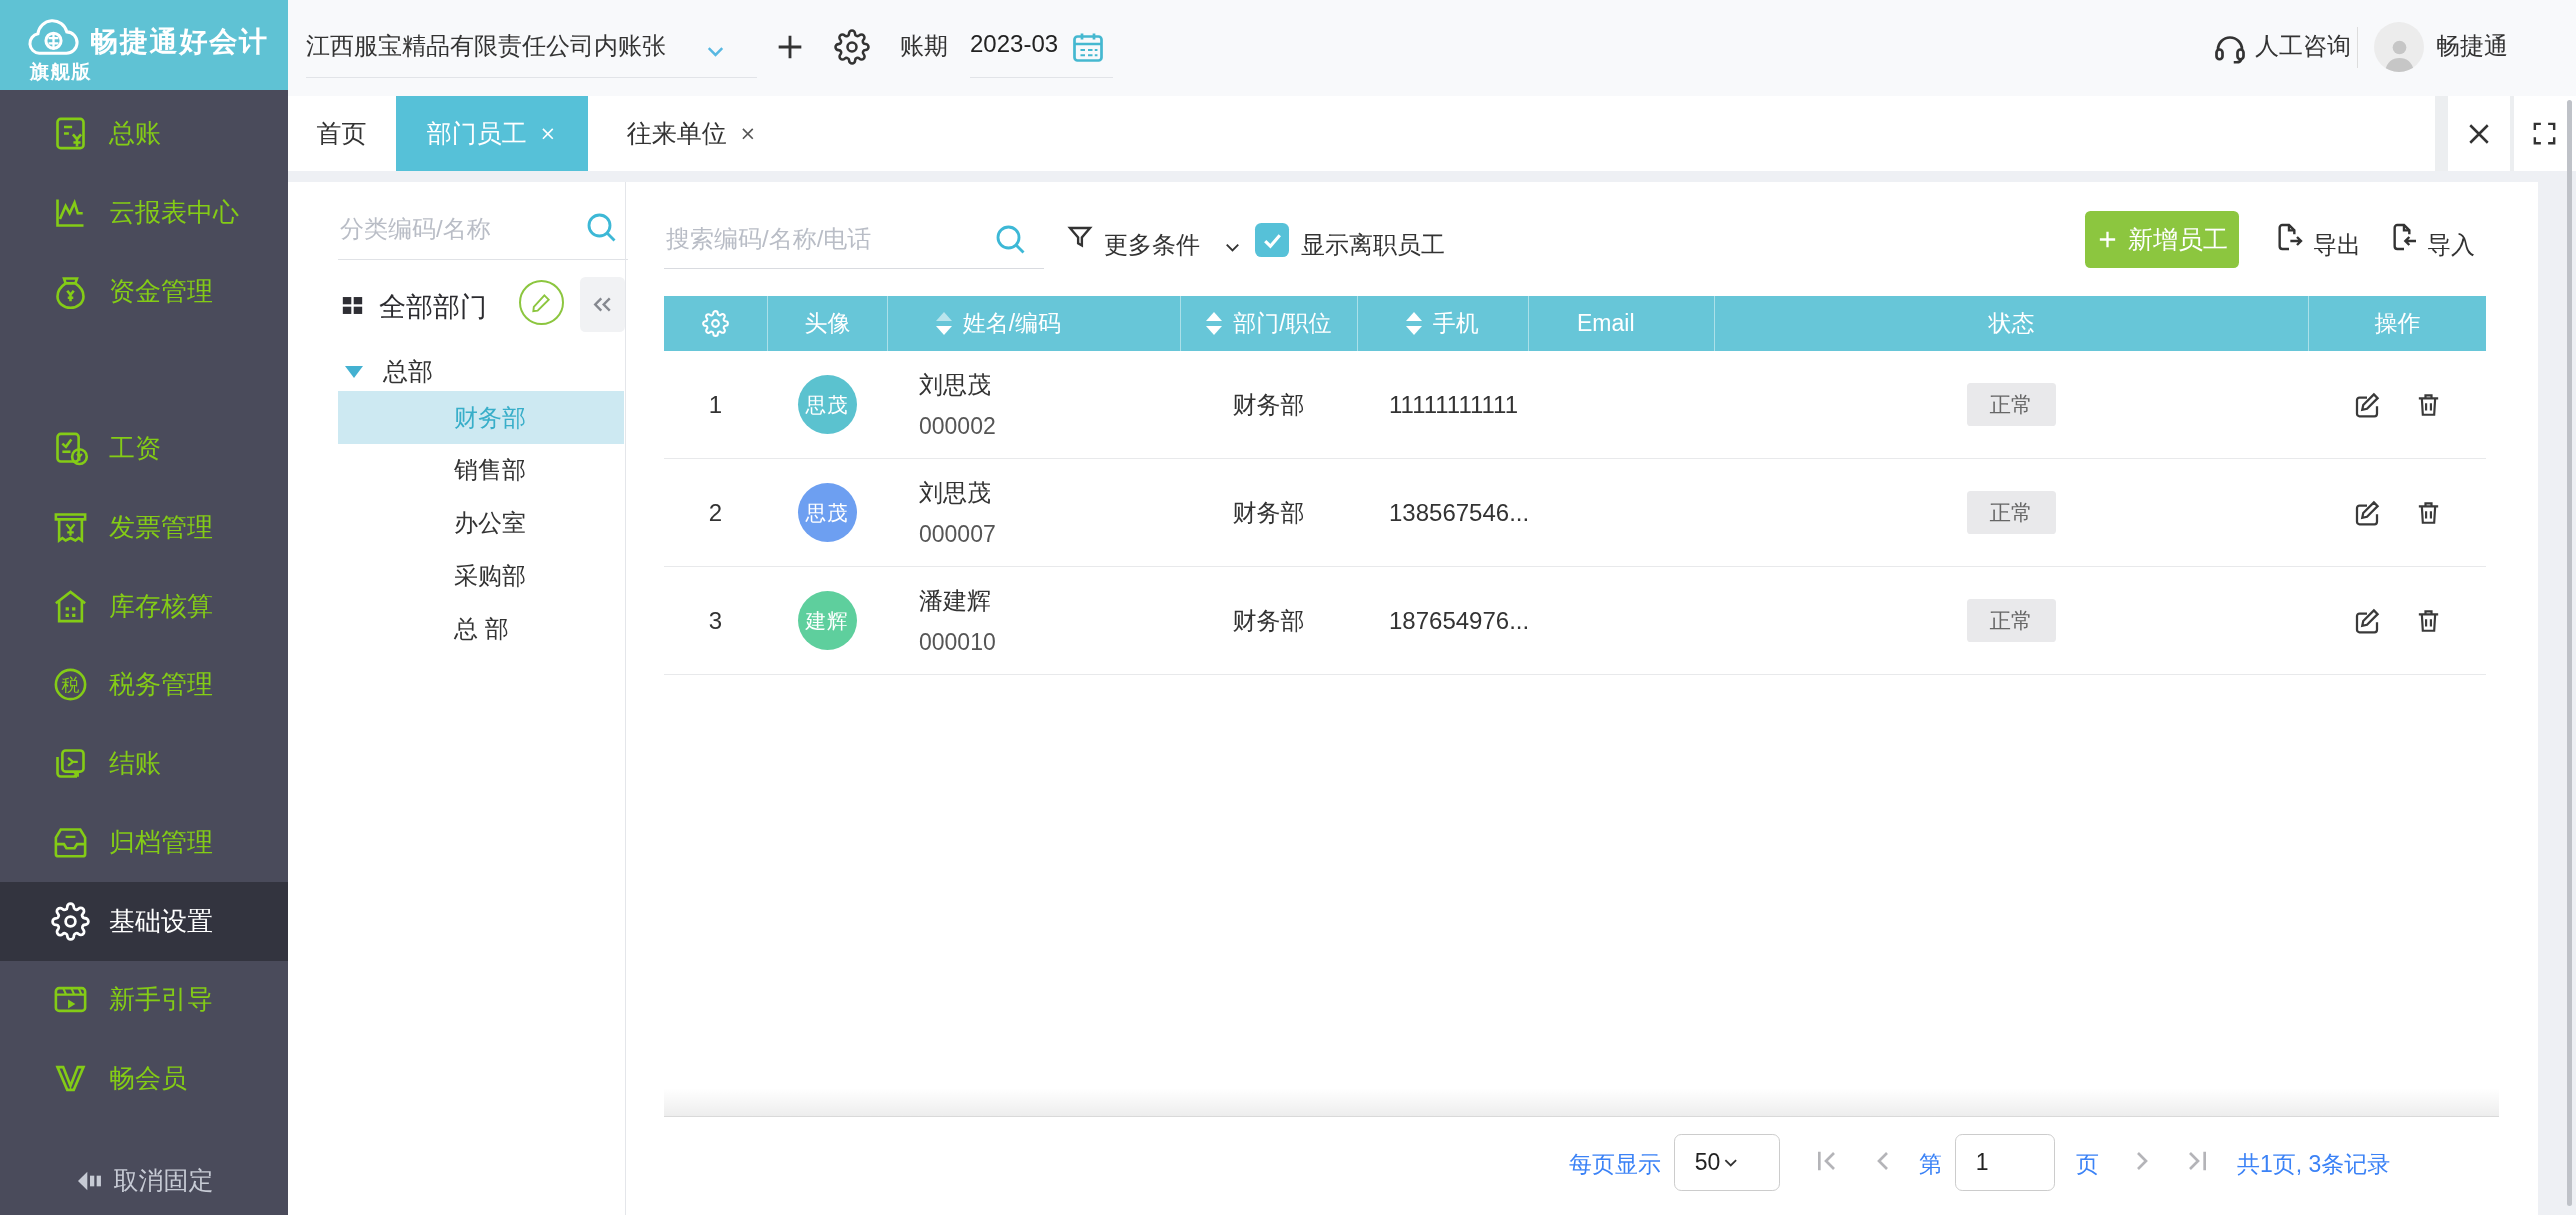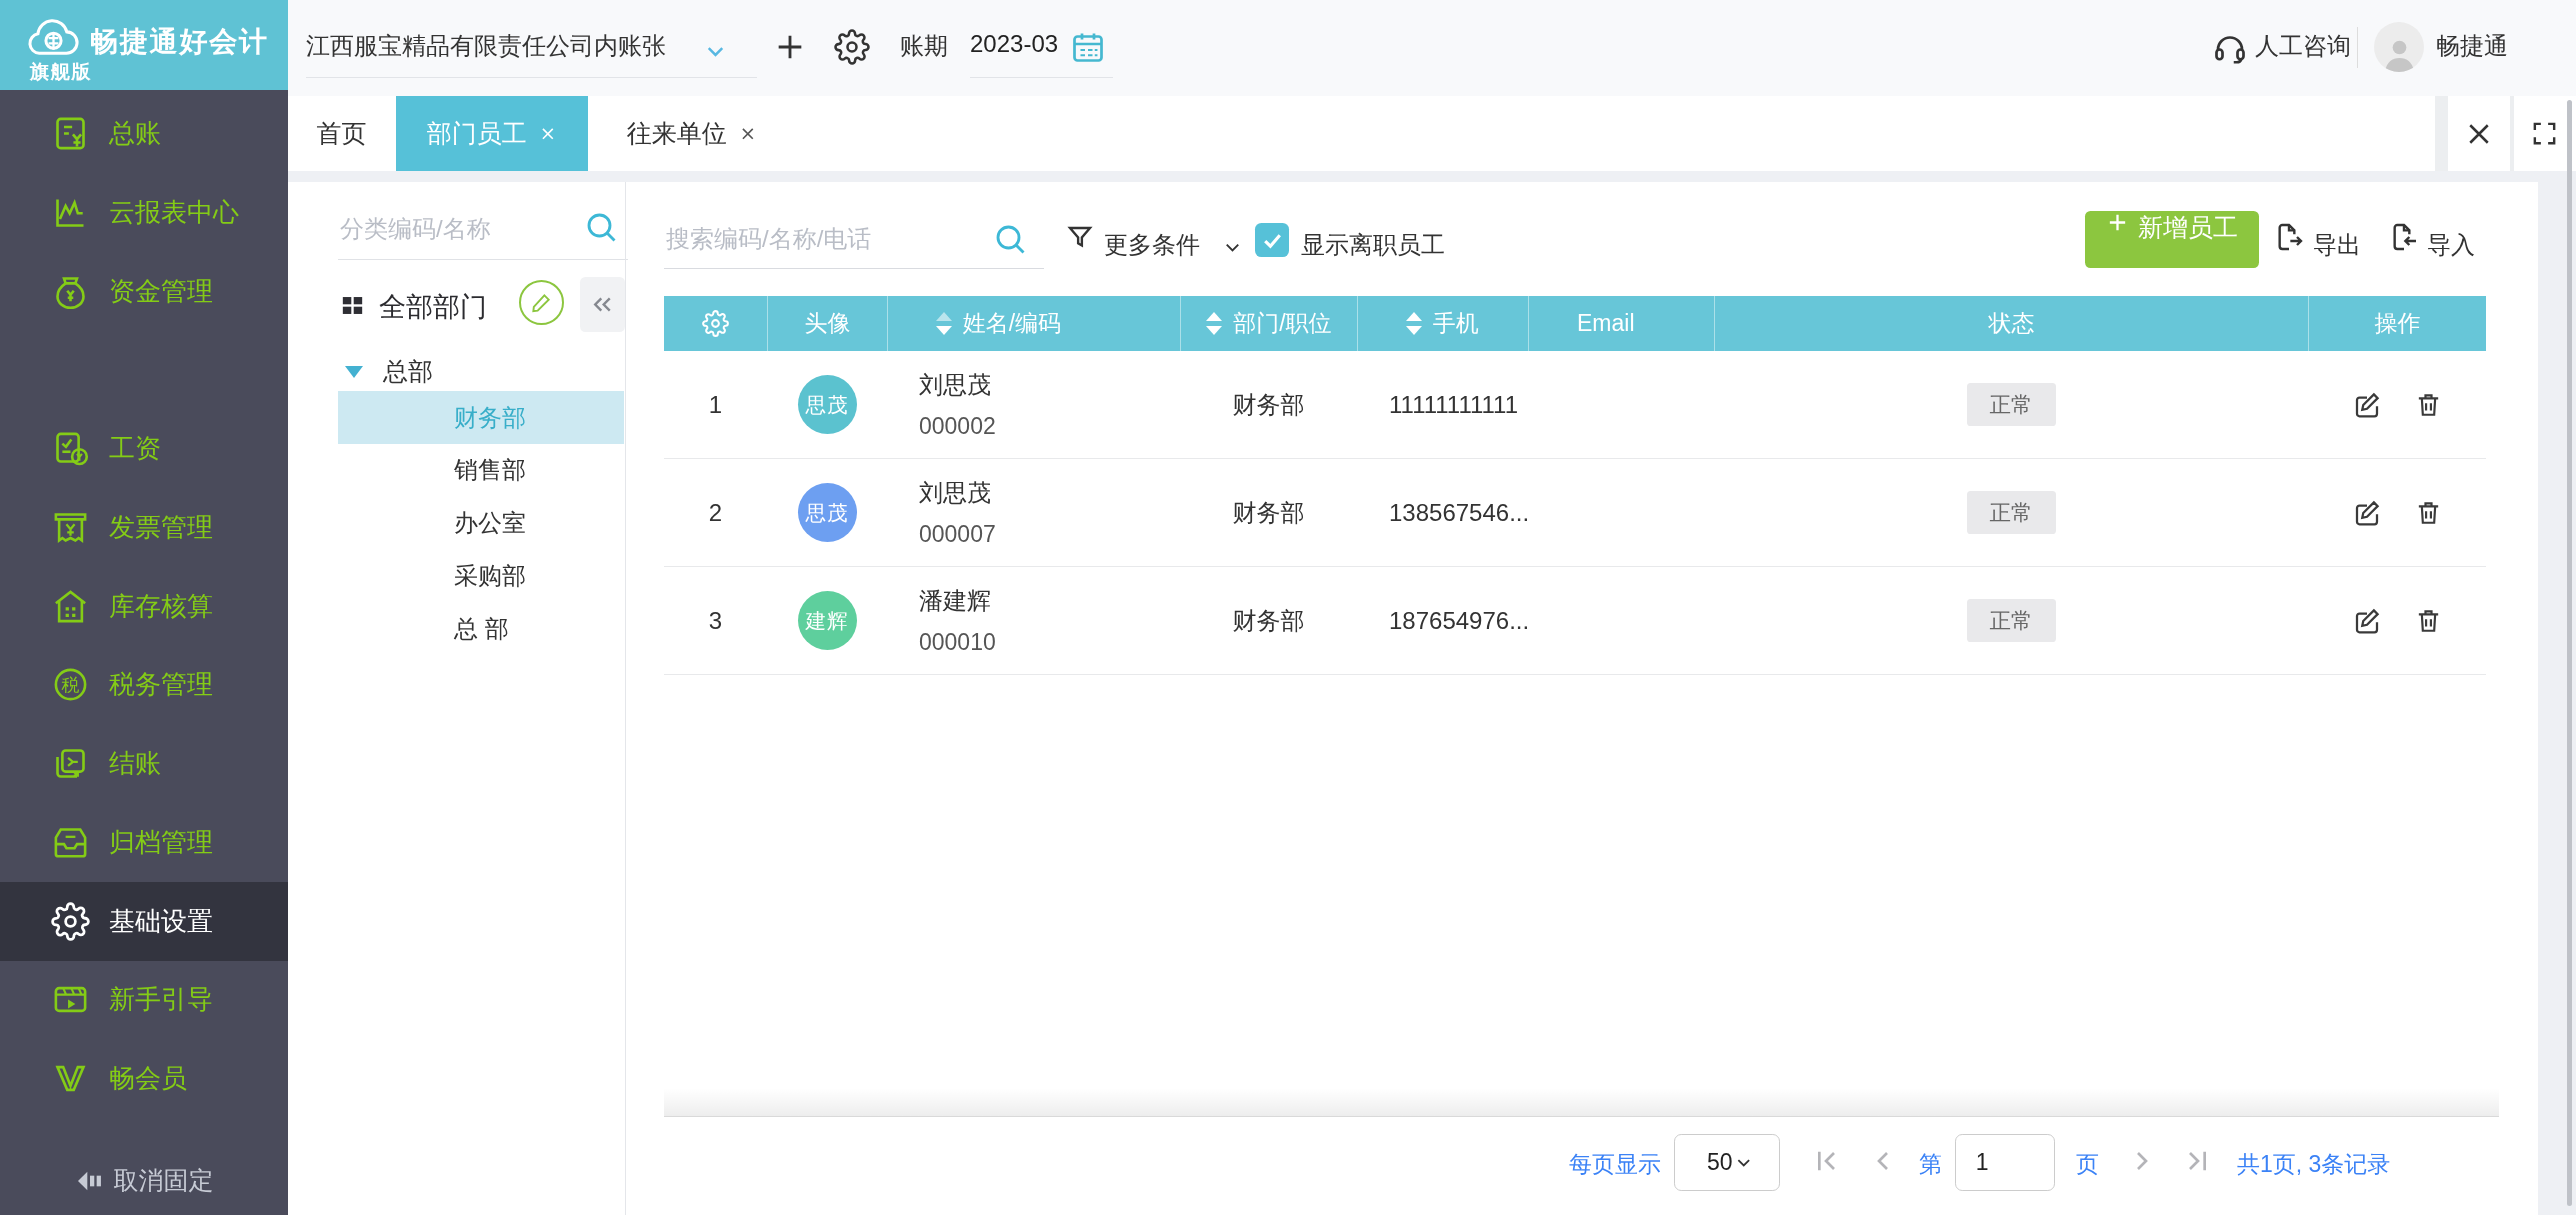--- a/index.html
+++ b/index.html
@@ -67,21 +67,21 @@
   .vline{left:337px;top:0;width:0.9px;height:1034px;background:#e4e6ea}
 
   
   .emp-search{left:376px;top:27px;width:376px;height:57px;border:none;border-bottom:0.9px solid #d9dbe0;background:transparent;font-size:24px;color:#333;outline:none;font-family:inherit}
   .emp-search-ic{left:704px;top:39px}
   .funnel-ic{left:777px;top:41px}
   .more-label{left:816px;top:47px;font-size:24px;color:#333;cursor:pointer}
   .more-caret{left:933px;top:54px}
   .checkbox{left:967px;top:41px;width:34px;height:34px;background:#56c1d8;border-radius:6.3px;display:flex;align-items:center;justify-content:center;cursor:pointer}
   .resigned-label{left:1013px;top:47px;font-size:24px;color:#333}
-  .add-btn{left:1797px;top:29px;width:174px;height:57px;background:#8cc63f;border-radius:5.4px;display:flex;justify-content:center;gap:9px;color:#fff;font-size:25px;cursor:pointer}
+  .add-btn{left:1797px;top:29px;width:154px;height:57px;background:#8cc63f;border-radius:5.4px;display:flex;align-items:center;justify-content:center;gap:9px;color:#fff;font-size:25px;cursor:pointer}
   .exp-ic{left:1985px;top:39px}.exp-label{left:2025px;top:47px;font-size:24px;color:#333;cursor:pointer}
   .imp-ic{left:2100px;top:39px}.imp-label{left:2139px;top:47px;font-size:24px;color:#333;cursor:pointer}
 
   
   .table{left:376px;top:114px;width:1822px}
   .th-row{display:flex;height:55px;background:#67c6d8;color:#fff;font-size:23px;font-weight:normal;align-items:stretch}
   .th{display:flex;align-items:center;justify-content:center;box-sizing:border-box;border-left:0.9px solid rgba(255,255,255,.45)}
   .th:first-child{border-left:none}
   .c0{width:103px}.c1{width:120px}.c2{width:293px}.c3{width:177px}.c4{width:171px}.c5{width:186px}.c6{width:594px}.c7{width:178px}
   .th.left{justify-content:flex-start;padding-left:48px}
@@ -98,21 +98,21 @@
   .nc-code{font-size:23px;color:#555}
   .badge{background:#e9e9eb;color:#666;font-size:21.5px;padding:7.2px 23px;border-radius:3.6px}
   .ops{display:flex;gap:32px}
   .op-btn{cursor:pointer;color:#3a3a3a}
 
   
   .foot-shade{left:376px;top:906px;width:1835px;height:28px;background:linear-gradient(to bottom,rgba(0,0,0,0),rgba(0,0,0,0.07))}
   .foot-line{left:376px;top:934px;width:1835px;height:0.9px;background:#d9d9d9}
   .pg-label{top:967px;font-size:23px;color:#3b82f6}
   .l-perpage{left:1281px}
-  .pg-select{left:1386px;top:952px;width:106px;height:57px;border:1.8px solid #ccc;border-radius:7.2px;box-sizing:border-box;display:flex;align-items:center;justify-content:center;padding:0 12.5px 0 19.7px;font-size:23px;color:#222;cursor:pointer;background:#fff}
+  .pg-select{left:1386px;top:952px;width:106px;height:57px;border:1.8px solid #ccc;border-radius:7.2px;box-sizing:border-box;display:flex;align-items:center;justify-content:flex-start;padding:0 12.5px 0 19.7px;font-size:23px;color:#222;cursor:pointer;background:#fff}
   .pg-nav{top:963px;color:#b4b4b8;cursor:pointer}
   .n-first{left:1522px}.n-prev{left:1579px}
   .l-page-prefix{left:1631px}
   .pg-input{left:1667px;top:952px;width:100px;height:57px;border:1.8px solid #ccc;border-radius:7.2px;box-sizing:border-box;padding:0 0 0 19.7px;font-size:23px;color:#222;outline:none;background:#fff;font-family:inherit}
   .l-page-suffix{left:1788px}
   .n-next{left:1838px}.n-last{left:1894px}
   .l-summary{left:1949px}
 
   .scrollbar{position:absolute;right:3.6px;top:100px;width:5.4px;height:1106px;background:#bfc2c8;border-radius:2.7px}
 </style>

